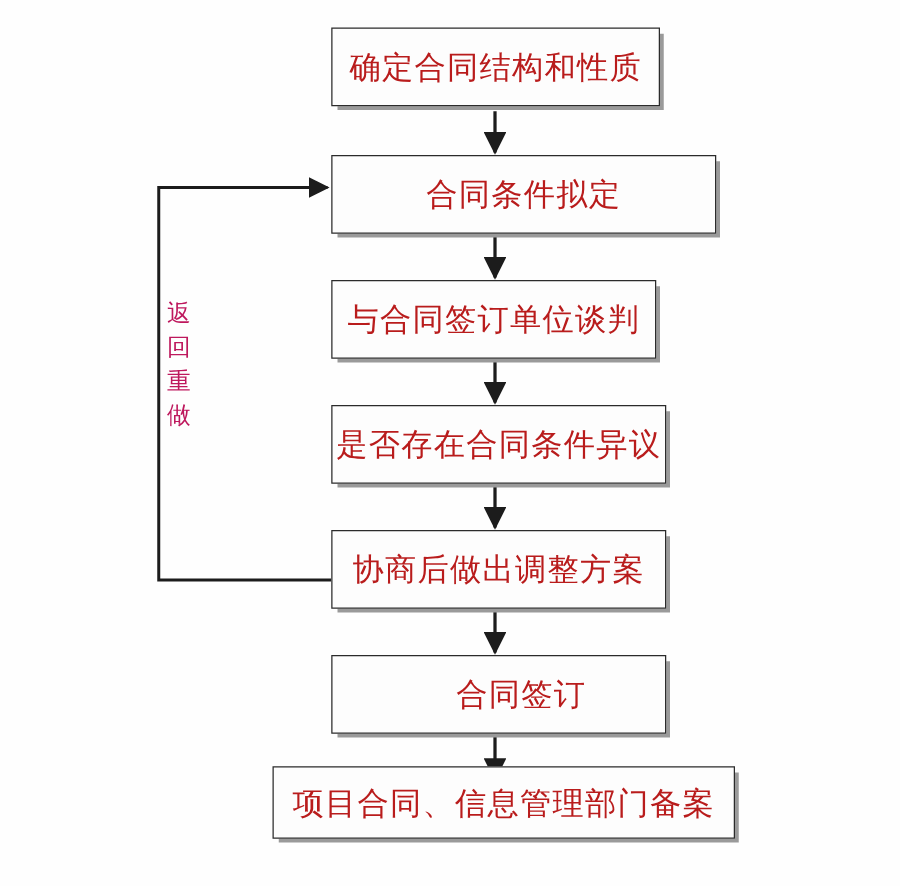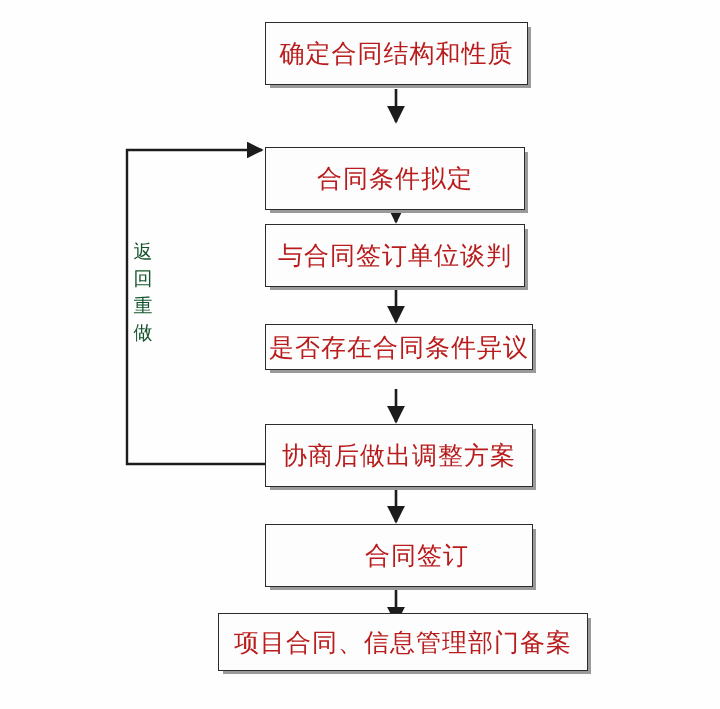--- a/index.html
+++ b/index.html
@@ -43,21 +43,21 @@
     line-height: 1;
     color: #b91c1c;
     letter-spacing: 1px;
     white-space: nowrap;
   }
   .loop-label {
     position: absolute;
     z-index: 3;
     font-family: "DejaVu Serif", "Liberation Serif", serif;
     font-size: 19px;
-    color: #14532d;
+    color: #be185d;
     line-height: 1.42;
     width: 24px;
     text-align: center;
     word-break: break-all;
     letter-spacing: 0;
   }
 </style>
 </head>
 <body>
 
@@ -82,29 +82,29 @@
 
     <line x1="396" y1="589" x2="396" y2="623" stroke="#1c1c1c" stroke-width="2.6" marker-end="url(#arrowhead)"></line>
 
     <path d="M 265 464 L 127 464 L 127 150 L 262 150" fill="none" stroke="#1c1c1c" stroke-width="2.4" marker-end="url(#arrowhead)"></path>
   </svg>
 
   <div class="node" style="left:265px; top:22px; width:263px; height:63px;">
     <span class="node-label">确定合同结构和性质</span>
   </div>
 
-  <div class="node" style="left:265px; top:124px; width:260px; height:63px;margin-top:23px;">
+  <div class="node" style="left:265px; top:124px; width:308px; height:63px;">
     <span class="node-label">合同条件拟定</span>
   </div>
 
   <div class="node" style="left:265px; top:224px; width:260px; height:63px;">
     <span class="node-label">与合同签订单位谈判</span>
   </div>
 
-  <div class="node" style="left:265px; top:324px; width:268px; height:46px;">
+  <div class="node" style="left:265px; top:324px; width:268px; height:63px;">
     <span class="node-label">是否存在合同条件异议</span>
   </div>
 
   <div class="node" style="left:265px; top:424px; width:268px; height:63px;">
     <span class="node-label">协商后做出调整方案</span>
   </div>
 
   <div class="node" style="left:265px; top:524px; width:268px; height:63px;padding-left:36px;">
     <span class="node-label">合同签订</span>
   </div>

